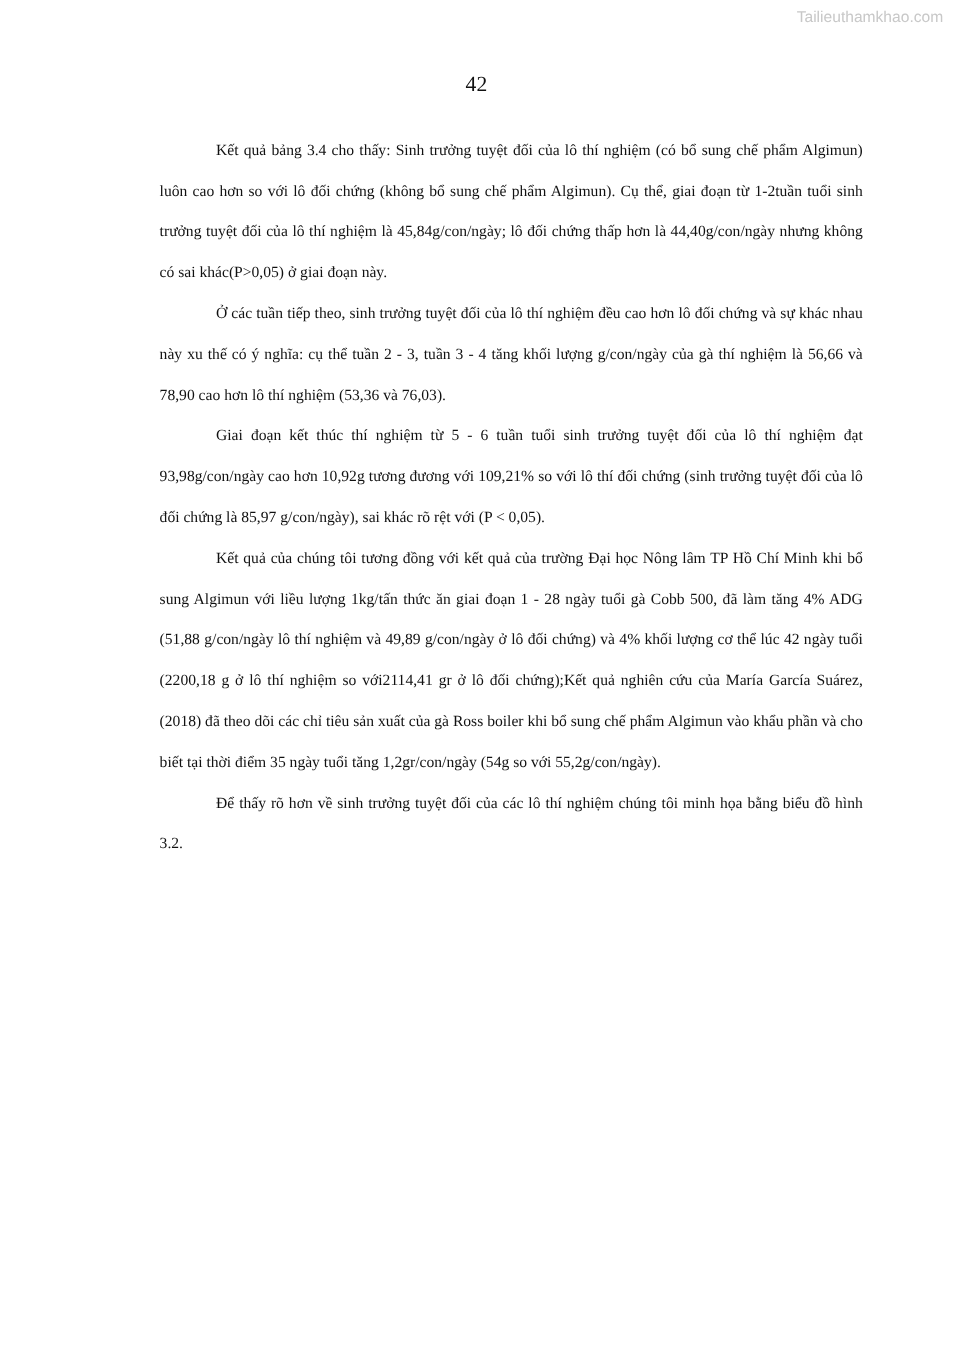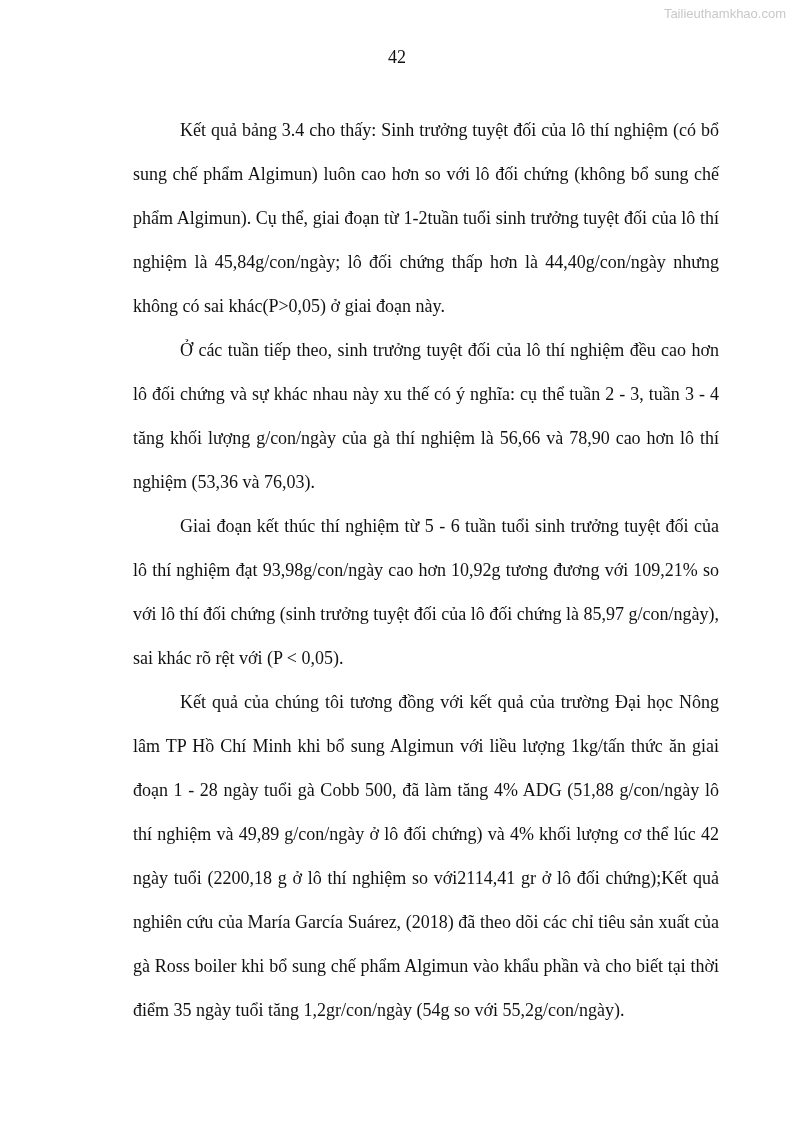--- a/index.html
+++ b/index.html
@@ -1,29 +1,30 @@
 <!DOCTYPE html>
 <html><head>
 <meta charset="utf-8">
 <style>
   html, body { margin: 0; padding: 0; background: #ffffff; }
   body { width: 794px; height: 1123px; position: relative; overflow: hidden;
          font-family: "Liberation Serif", serif; color: #111; }
   .watermark { position: absolute; top: 6px; right: 8px; font-family: "Liberation Sans", sans-serif;
                font-size: 13px; color: #c8c8c8; }
-  .page-number { position: absolute; top: 47px; left: 0; width: 794px; text-align: center;
+  .page-number { position: absolute; top: 60px; left: 0; width: 794px; text-align: center;
                  font-size: 18px; }
   .content { position: absolute; top: 108px; left: 133px; width: 586px; }
-  .para { margin: 0; font-size: 18px; line-height: 44px; text-align: justify;
+  .para { margin: 0; font-size: 13px; line-height: 34px; text-align: justify;
           text-indent: 47px; }
 </style>
 </head>
 <body>
 
 <div class="watermark">Tailieuthamkhao.com</div>
 <div class="page-number">42</div>
 
 <div class="content">
   <p class="para">Kết quả bảng 3.4 cho thấy: Sinh trưởng tuyệt đối của lô thí nghiệm (có bổ sung chế phẩm Algimun) luôn cao hơn so với lô đối chứng (không bổ sung chế phẩm Algimun). Cụ thể, giai đoạn từ 1-2tuần tuổi sinh trưởng tuyệt đối của lô thí nghiệm là 45,84g/con/ngày; lô đối chứng thấp hơn là 44,40g/con/ngày nhưng không có sai khác(P&gt;0,05) ở giai đoạn này.</p>
   <p class="para">Ở các tuần tiếp theo, sinh trưởng tuyệt đối của lô thí nghiệm đều cao hơn lô đối chứng và sự khác nhau này xu thế có ý nghĩa: cụ thể tuần 2 - 3, tuần 3 - 4 tăng khối lượng g/con/ngày của gà thí nghiệm là 56,66 và 78,90 cao hơn lô thí nghiệm (53,36 và 76,03).</p>
   <p class="para">Giai đoạn kết thúc thí nghiệm từ 5 - 6 tuần tuổi sinh trưởng tuyệt đối của lô thí nghiệm đạt 93,98g/con/ngày cao hơn 10,92g tương đương với 109,21% so với lô thí đối chứng (sinh trưởng tuyệt đối của lô đối chứng là 85,97 g/con/ngày), sai khác rõ rệt với (P &lt; 0,05).</p>
   <p class="para">Kết quả của chúng tôi tương đồng với kết quả của trường Đại học Nông lâm TP Hồ Chí Minh khi bổ sung Algimun với liều lượng 1kg/tấn thức ăn giai đoạn 1 - 28 ngày tuổi gà Cobb 500, đã làm tăng 4% ADG (51,88 g/con/ngày lô thí nghiệm và 49,89 g/con/ngày ở lô đối chứng) và 4% khối lượng cơ thể lúc 42 ngày tuổi (2200,18 g ở lô thí nghiệm so với2114,41 gr ở lô đối chứng);Kết quả nghiên cứu của María García Suárez, (2018) đã theo dõi các chỉ tiêu sản xuất của gà Ross boiler khi bổ sung chế phẩm Algimun vào khẩu phần và cho biết tại thời điểm 35 ngày tuổi tăng 1,2gr/con/ngày (54g so với 55,2g/con/ngày).</p>
+  <p class="para">Để thấy rõ hơn về sinh trưởng tuyệt đối của các lô thí nghiệm chúng tôi minh họa bằng biểu đồ hình 3.2.</p>
 </div>
 
 </body></html>

